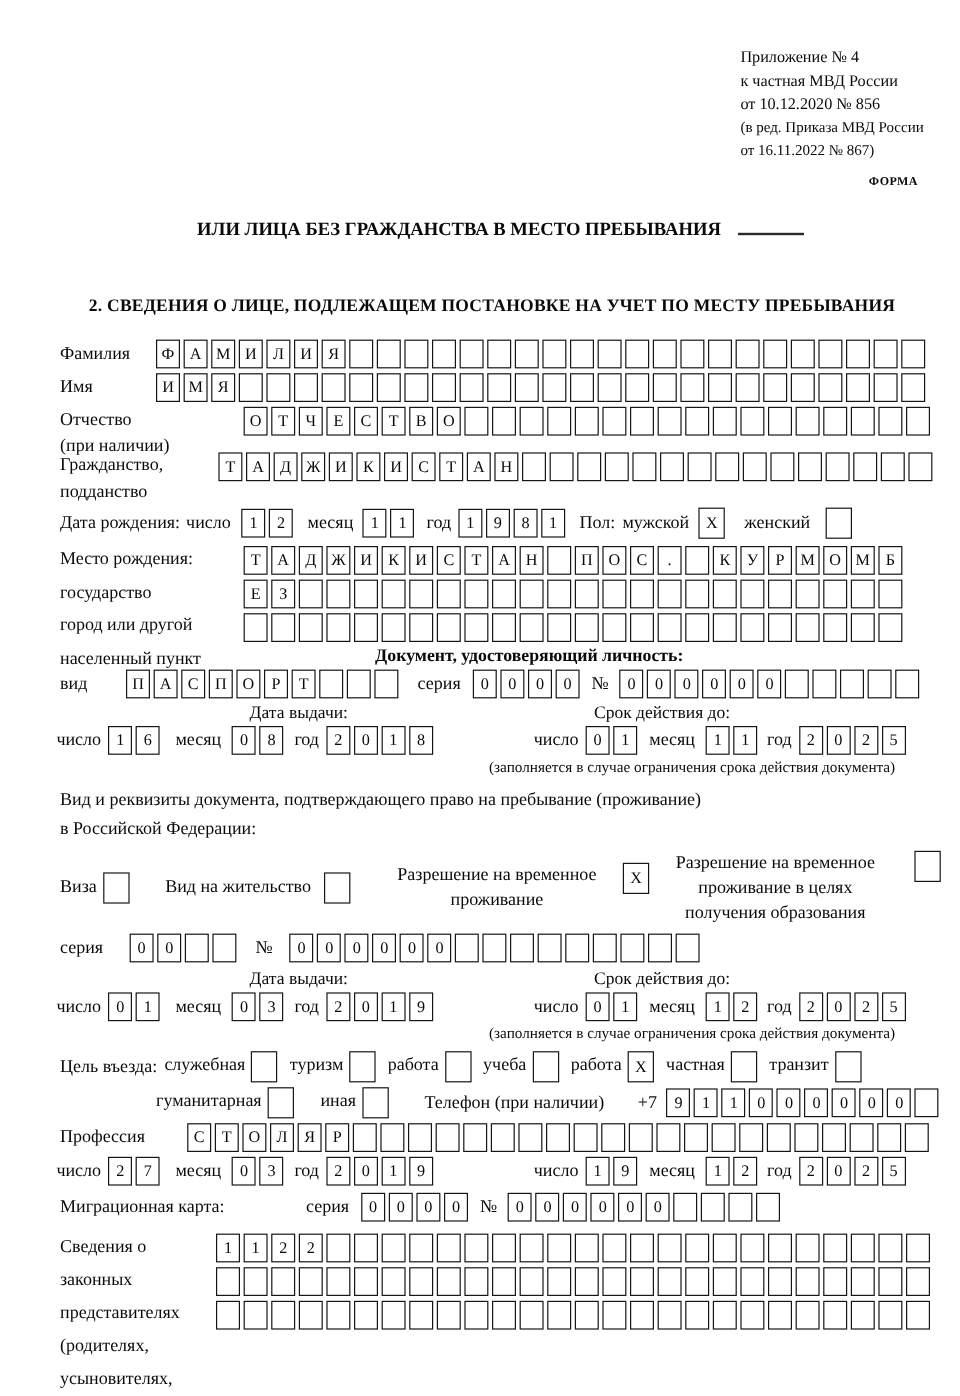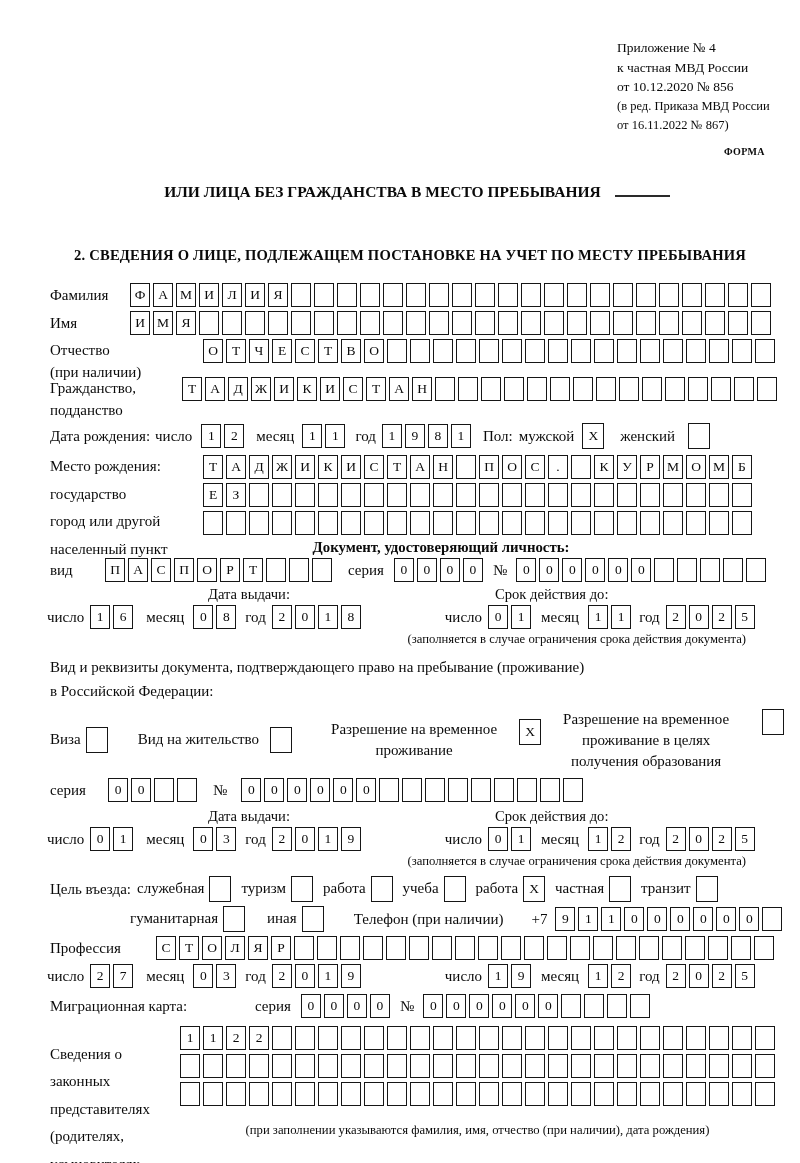--- a/index.html
+++ b/index.html
@@ -753,18 +753,17 @@
             <span class="cell"></span>
             <span class="cell"></span>
             <span class="cell"></span>
             <span class="cell"></span>
             <span class="cell"></span>
             <span class="cell"></span>
             <span class="cell"></span>
             <span class="cell"></span>
             <span class="cell"></span>
           </div>
-        <div class="note" style="margin-top:12px;text-align:center">(при заполнении указываются фамилия, имя, отчество (при наличии), дата рождения)</div>
       </div>
     </div>
 
   </div>
 </div>
 
 </body></html>

